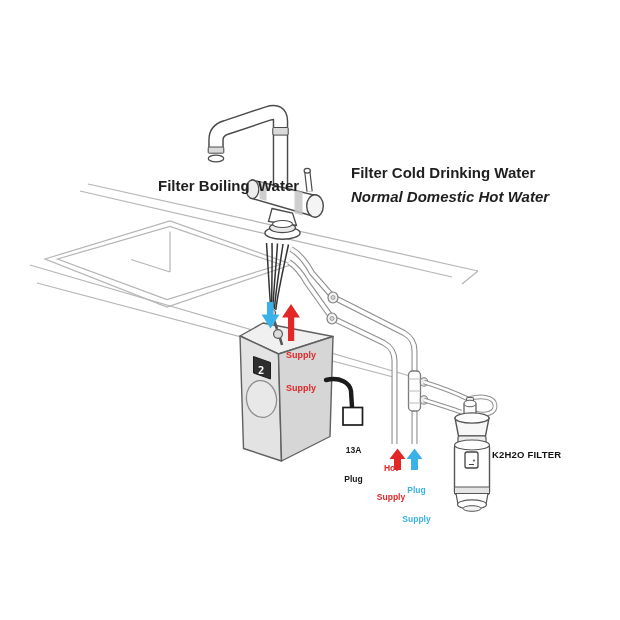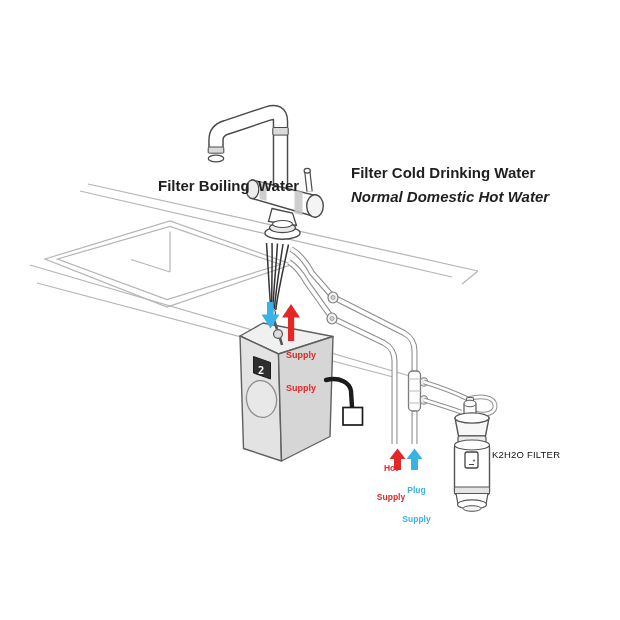--- a/index.html
+++ b/index.html
@@ -4,21 +4,21 @@
 <style>
   html,body{margin:0;padding:0;background:#ffffff;}
   #stage{position:relative;width:620px;height:620px;background:#ffffff;overflow:hidden;
          font-family:"Liberation Sans", sans-serif;}
   #stage svg{position:absolute;left:0;top:0;}
   .lbl{position:absolute;color:#1f1f1f;font-weight:600;font-size:15px;white-space:pre;line-height:11px;}
   .lbl-sm{position:absolute;font-weight:700;font-size:8.5px;line-height:9.5px;text-align:center;white-space:pre;}
   .red{color:#e22726;}
   .blue{color:#38b2e8;}
   .dark{color:#161616;font-weight:600;}
-  .filterlbl{position:absolute;color:#111;font-weight:400;font-size:9.5px;letter-spacing:.2px;white-space:pre;}
+  .filterlbl{position:absolute;color:#111;font-weight:700;font-size:9.5px;letter-spacing:.2px;white-space:pre;}
   .sketch{stroke:#b5b5b5;stroke-width:1.2;fill:none;}
   .pipe-o{stroke:#8f8f8f;stroke-width:6;fill:none;stroke-linecap:butt;}
   .pipe-i{stroke:#ffffff;stroke-width:3.8;fill:none;stroke-linecap:butt;}
   .bpipe-o{stroke:#8f8f8f;stroke-width:4.8;fill:none;}
   .bpipe-i{stroke:#ffffff;stroke-width:2.8;fill:none;}
   .tube{stroke:#333333;stroke-width:1.5;fill:none;}
 </style>
 </head>
 <body>
 
@@ -156,20 +156,24 @@
 
 <div class="lbl" style="left:351px;top:167px;">Filter Cold Drinking Water</div>
 
 <div class="lbl" style="left:351px;top:190.5px;font-style:italic;">Normal Domestic Hot Water</div>
 
 <div class="lbl-sm red" style="left:286px;top:328px;text-align:left;font-size:9px;line-height:11px;">
   <div>Supply</div>
   <div>Supply</div>
 </div>
 
+<div class="lbl-sm dark" style="left:338px;top:426px;width:31px;line-height:9.8px;">
+  <div>13A</div>
+  <div>Plug</div>
+</div>
 
 <div class="lbl-sm red" style="left:369px;top:445px;width:44px;">
   <div>Hot</div>
   <div>Supply</div>
 </div>
 
 <div class="lbl-sm blue" style="left:394px;top:467px;width:45px;">
   <div>Plug</div>
   <div>Supply</div>
 </div>

